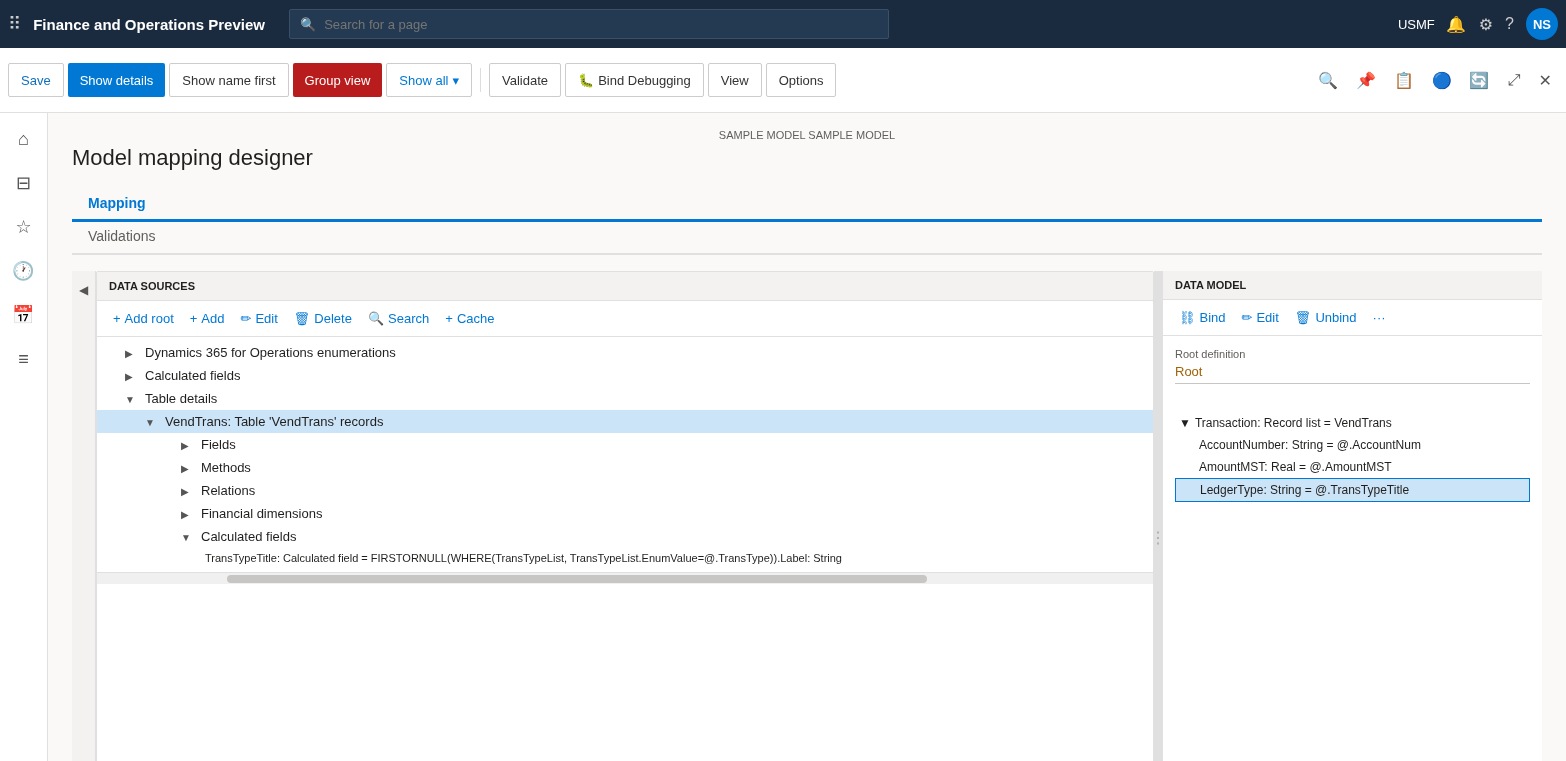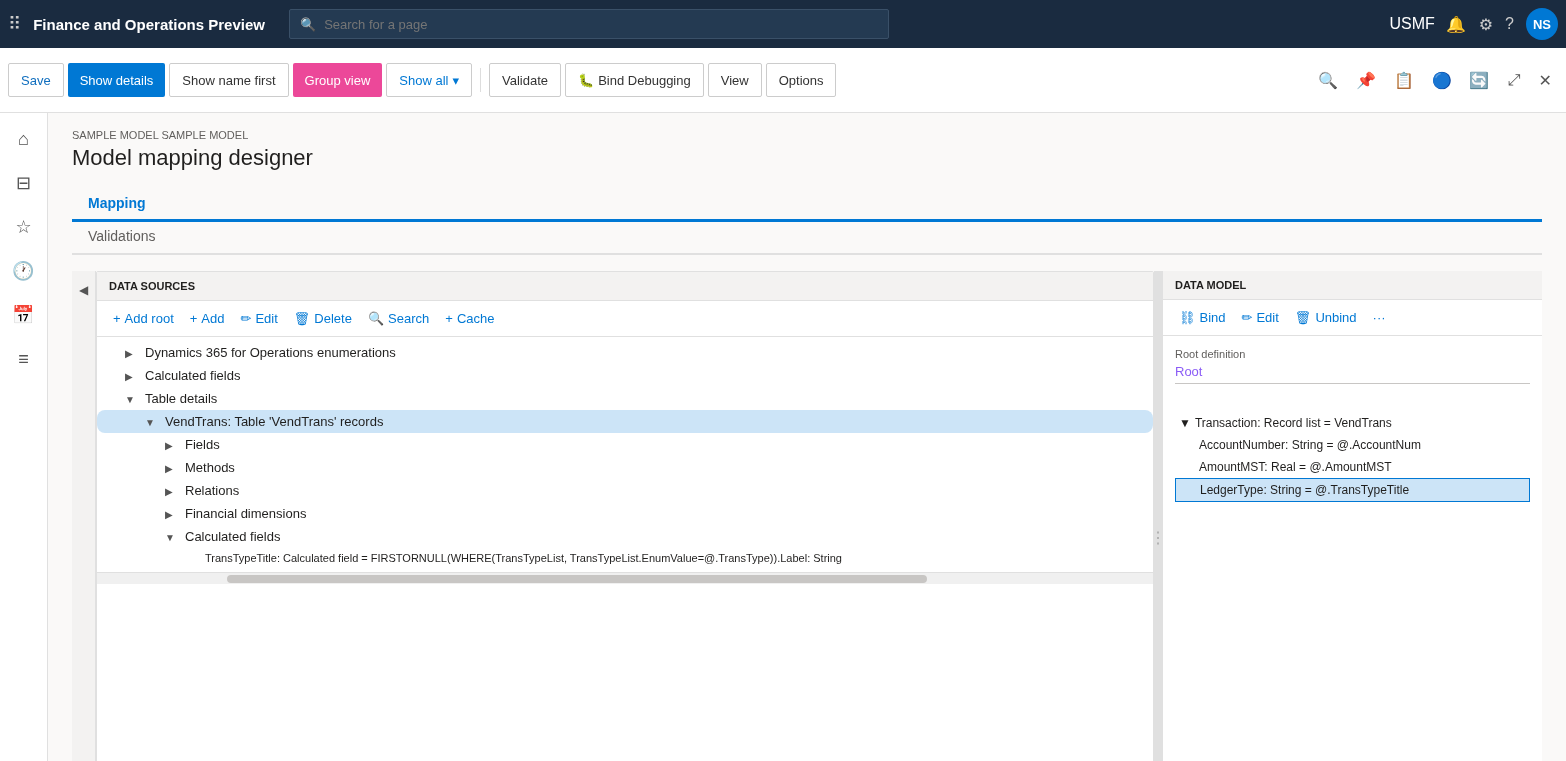--- a/index.html
+++ b/index.html
@@ -38,21 +38,21 @@
       font-size: 13px;
       flex: 1;
     }
     .top-nav-right {
       display: flex;
       align-items: center;
       gap: 12px;
       margin-left: auto;
       color: white;
     }
-    .top-nav-right .user-label { font-size: 16px; }
+    .top-nav-right .user-label { font-size: 13px; }
     .top-nav-right .icon-btn { color: #ccc; font-size: 16px; cursor: pointer; }
     .avatar {
       width: 32px; height: 32px;
       background: #0078d4;
       border-radius: 50%;
       display: flex; align-items: center; justify-content: center;
       color: white; font-size: 13px; font-weight: 600;
     }
 
     
@@ -70,21 +70,21 @@
       padding: 0 12px;
       border: none;
       cursor: pointer;
       font-size: 13px;
       border-radius: 2px;
       display: flex; align-items: center; gap: 4px;
     }
     .toolbar-btn.save { background: white; border: 1px solid #ccc; color: #106ebe; }
     .toolbar-btn.active { background: #0078d4; color: white; }
     .toolbar-btn.outline { background: white; border: 1px solid #ccc; color: #333; }
-    .toolbar-btn.group { background: #ec4899; color: white; }
+    .toolbar-btn.group { background: #b91c1c; color: white; }
     .toolbar-btn.showall { background: white; color: #0078d4; border: 1px solid #ccc; }
     .toolbar-sep { width: 1px; height: 24px; background: #ddd; margin: 0 4px; }
     .toolbar-icon-btn { background: none; border: none; color: #555; cursor: pointer; font-size: 16px; padding: 4px 6px; }
     .toolbar-right { margin-left: auto; display: flex; align-items: center; gap: 6px; }
 
     
     .main-layout {
       display: flex;
       height: calc(761px - 96px);
     }
@@ -106,21 +106,21 @@
       color: #555; font-size: 18px; cursor: pointer; border-radius: 2px;
     }
 
     
     .content {
       flex: 1;
       padding: 16px 24px;
       overflow: auto;
       background: #faf9f8;
     }
-    .breadcrumb { font-size: 11px; color: #605e5c; text-transform: uppercase; margin-bottom: 4px; }
+    .breadcrumb { font-size: 11px; color: #605e5c; text-transform: uppercase; margin-bottom: 4px; text-align: center; }
     .page-title { font-size: 22px; font-weight: 300; color: #201f1e; margin-bottom: 16px; }
 
     
     .tabs { display: flex; border-bottom: 2px solid #e0e0e0; margin-bottom: 16px; flex-direction: column; }
     .tab {
       padding: 8px 16px;
       cursor: pointer;
       font-size: 14px;
       color: #605e5c;
       border-bottom: 3px solid transparent;
@@ -165,26 +165,26 @@
     
     .tree { padding: 4px 0; }
     .tree-item {
       display: flex;
       align-items: center;
       padding: 4px 8px;
       cursor: pointer;
       font-size: 13px;
       color: #201f1e;
     }
-    .tree-item.selected { background: #cce4f7; border-radius: 8px; }
+    .tree-item.selected { background: #cce4f7; }
     .tree-chevron { width: 20px; color: #555; font-size: 11px; }
     .tree-label { flex: 1; }
     .tree-indent-1 { padding-left: 28px; }
     .tree-indent-2 { padding-left: 48px; }
-    .tree-indent-3 { padding-left: 68px; }
+    .tree-indent-3 { padding-left: 68px; margin-left: 16px; }
     .tree-indent-4 { padding-left: 88px; }
 
     
     .right-panel {
       width: 380px;
       background: white;
       border-left: 1px solid #e0e0e0;
       padding: 0;
       overflow: auto;
     }
@@ -207,21 +207,21 @@
       background: none;
       border: none;
       color: #0078d4;
       cursor: pointer;
       font-size: 13px;
       display: flex; align-items: center; gap: 4px;
       padding: 2px 4px;
     }
     .rp-section { padding: 12px; }
     .rp-label { font-size: 11px; color: #605e5c; margin-bottom: 4px; }
-    .rp-value { font-size: 13px; color: #8b5cf6; border-bottom: 1px solid #c8c6c4; padding-bottom: 4px; margin-bottom: 12px; }
+    .rp-value { font-size: 13px; color: #a16207; border-bottom: 1px solid #c8c6c4; padding-bottom: 4px; margin-bottom: 12px; }
     .rp-tree { padding: 4px 12px; }
     .rp-tree-item {
       padding: 4px 4px;
       font-size: 12px;
       color: #201f1e;
       display: flex; align-items: center; gap: 4px;
     }
     .rp-tree-item.selected { background: #cce4f7; border: 1px solid #0078d4; }
 
     

